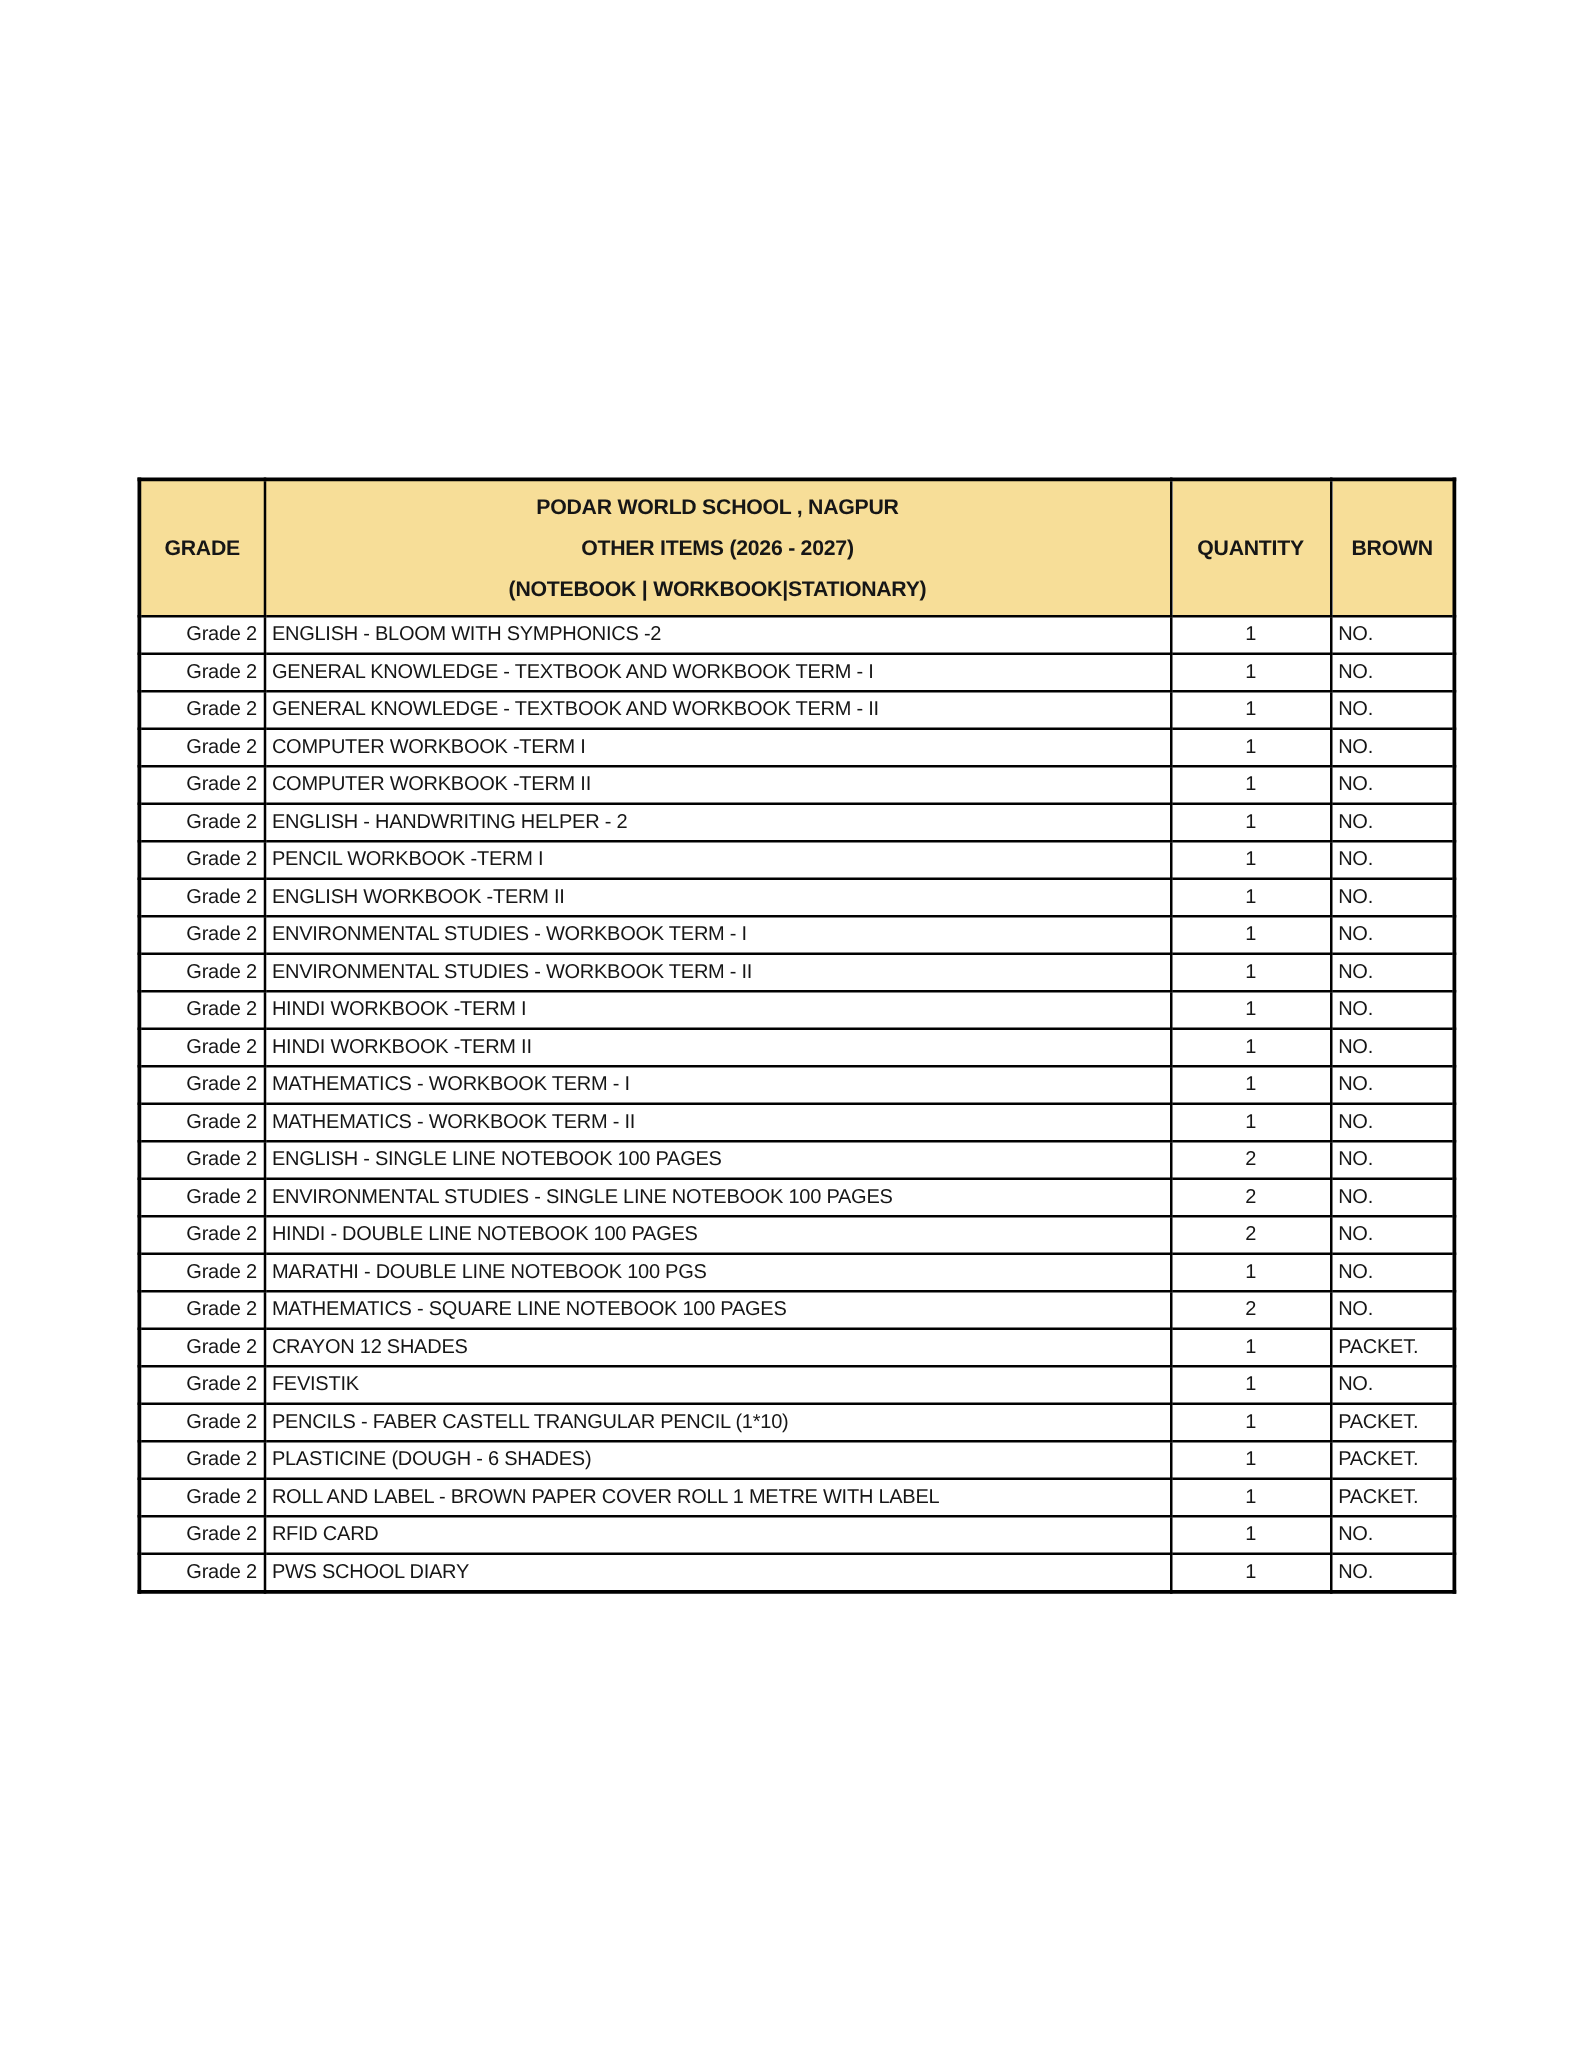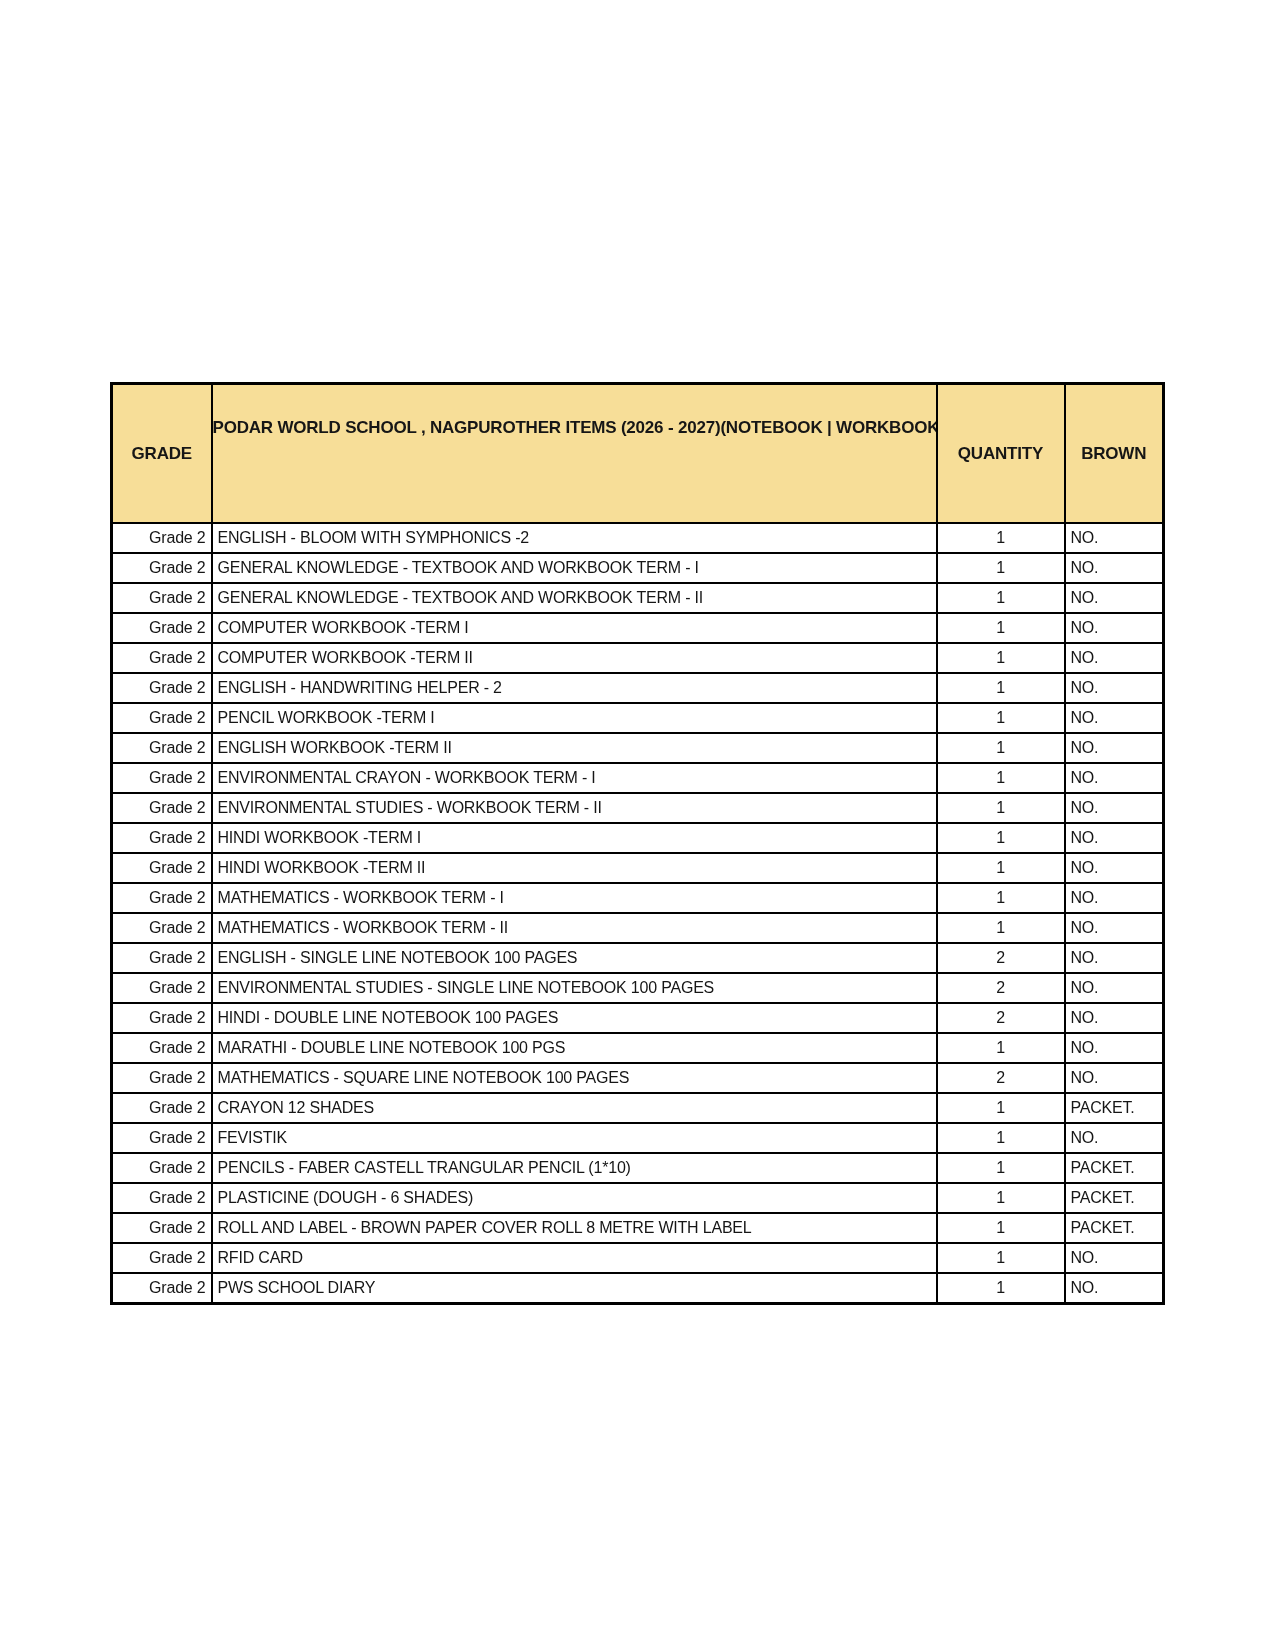--- a/index.html
+++ b/index.html
@@ -39,26 +39,25 @@
     background: #F7DE98;
     height: 91px;
     font-weight: bold;
     font-size: 17px;
     text-align: center;
     vertical-align: middle;
     padding: 0;
   }
   .title-cell-inner {
     display: flex;
-    flex-direction: row;
+    flex-direction: column;
     justify-content: space-around;
     height: 107px;
     padding: 4px 0;
     box-sizing: border-box;
-    margin-top: 30px;
   }
   .title-line { line-height: 1; }
   .supply-table tbody td {
     height: 28px;
     font-size: 16px;
     vertical-align: middle;
     padding: 0 5px;
     background: #ffffff;
   }
   td.cell-grade  { text-align: right; }
@@ -139,21 +138,21 @@
           <td class="cell-unit">NO.</td>
         </tr>
         <tr>
           <td class="cell-grade">Grade 2</td>
           <td class="cell-item">ENGLISH WORKBOOK -TERM II</td>
           <td class="cell-qty">1</td>
           <td class="cell-unit">NO.</td>
         </tr>
         <tr>
           <td class="cell-grade">Grade 2</td>
-          <td class="cell-item">ENVIRONMENTAL CRAYON - WORKBOOK TERM - I</td>
+          <td class="cell-item">ENVIRONMENTAL STUDIES - WORKBOOK TERM - I</td>
           <td class="cell-qty">1</td>
           <td class="cell-unit">NO.</td>
         </tr>
         <tr>
           <td class="cell-grade">Grade 2</td>
           <td class="cell-item">ENVIRONMENTAL STUDIES - WORKBOOK TERM - II</td>
           <td class="cell-qty">1</td>
           <td class="cell-unit">NO.</td>
         </tr>
         <tr>
@@ -229,21 +228,21 @@
           <td class="cell-unit">PACKET.</td>
         </tr>
         <tr>
           <td class="cell-grade">Grade 2</td>
           <td class="cell-item">PLASTICINE (DOUGH - 6 SHADES)</td>
           <td class="cell-qty">1</td>
           <td class="cell-unit">PACKET.</td>
         </tr>
         <tr>
           <td class="cell-grade">Grade 2</td>
-          <td class="cell-item">ROLL AND LABEL - BROWN PAPER COVER ROLL 8 METRE WITH LABEL</td>
+          <td class="cell-item">ROLL AND LABEL - BROWN PAPER COVER ROLL 1 METRE WITH LABEL</td>
           <td class="cell-qty">1</td>
           <td class="cell-unit">PACKET.</td>
         </tr>
         <tr>
           <td class="cell-grade">Grade 2</td>
           <td class="cell-item">RFID CARD</td>
           <td class="cell-qty">1</td>
           <td class="cell-unit">NO.</td>
         </tr>
         <tr>

